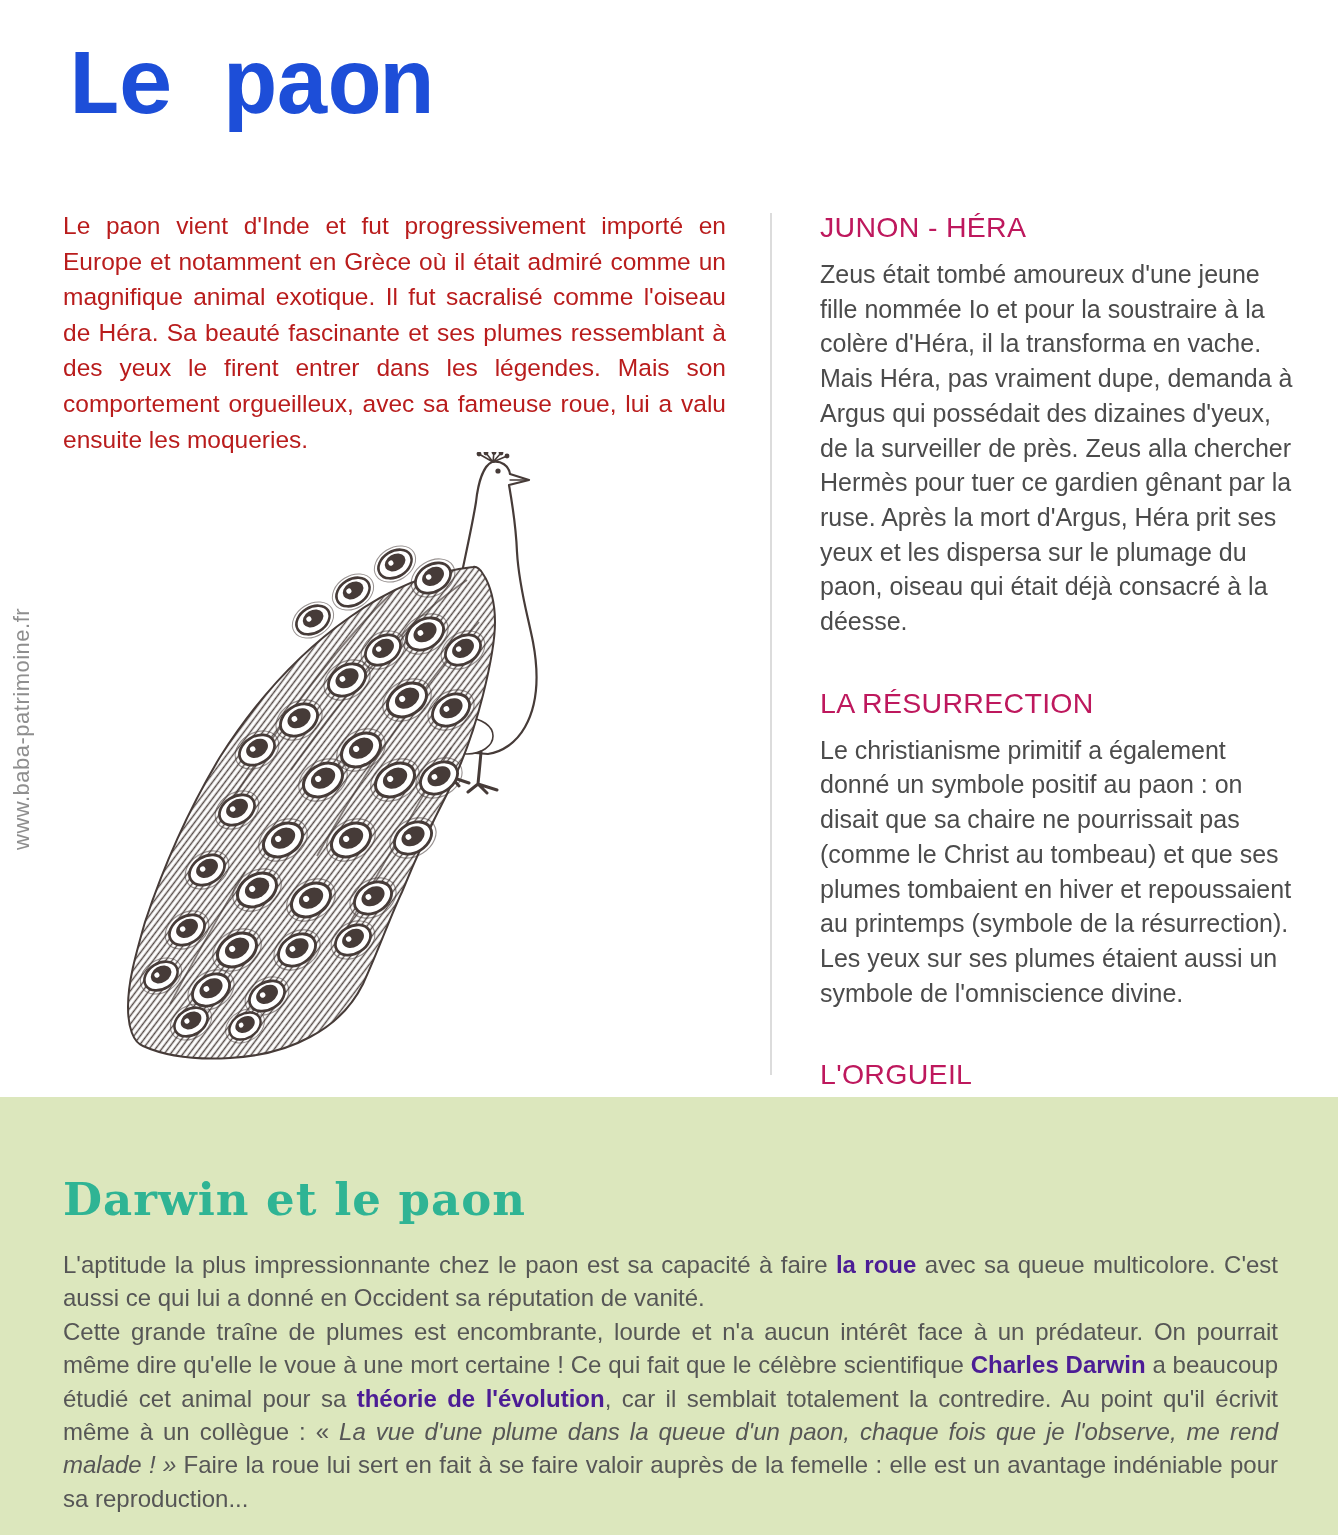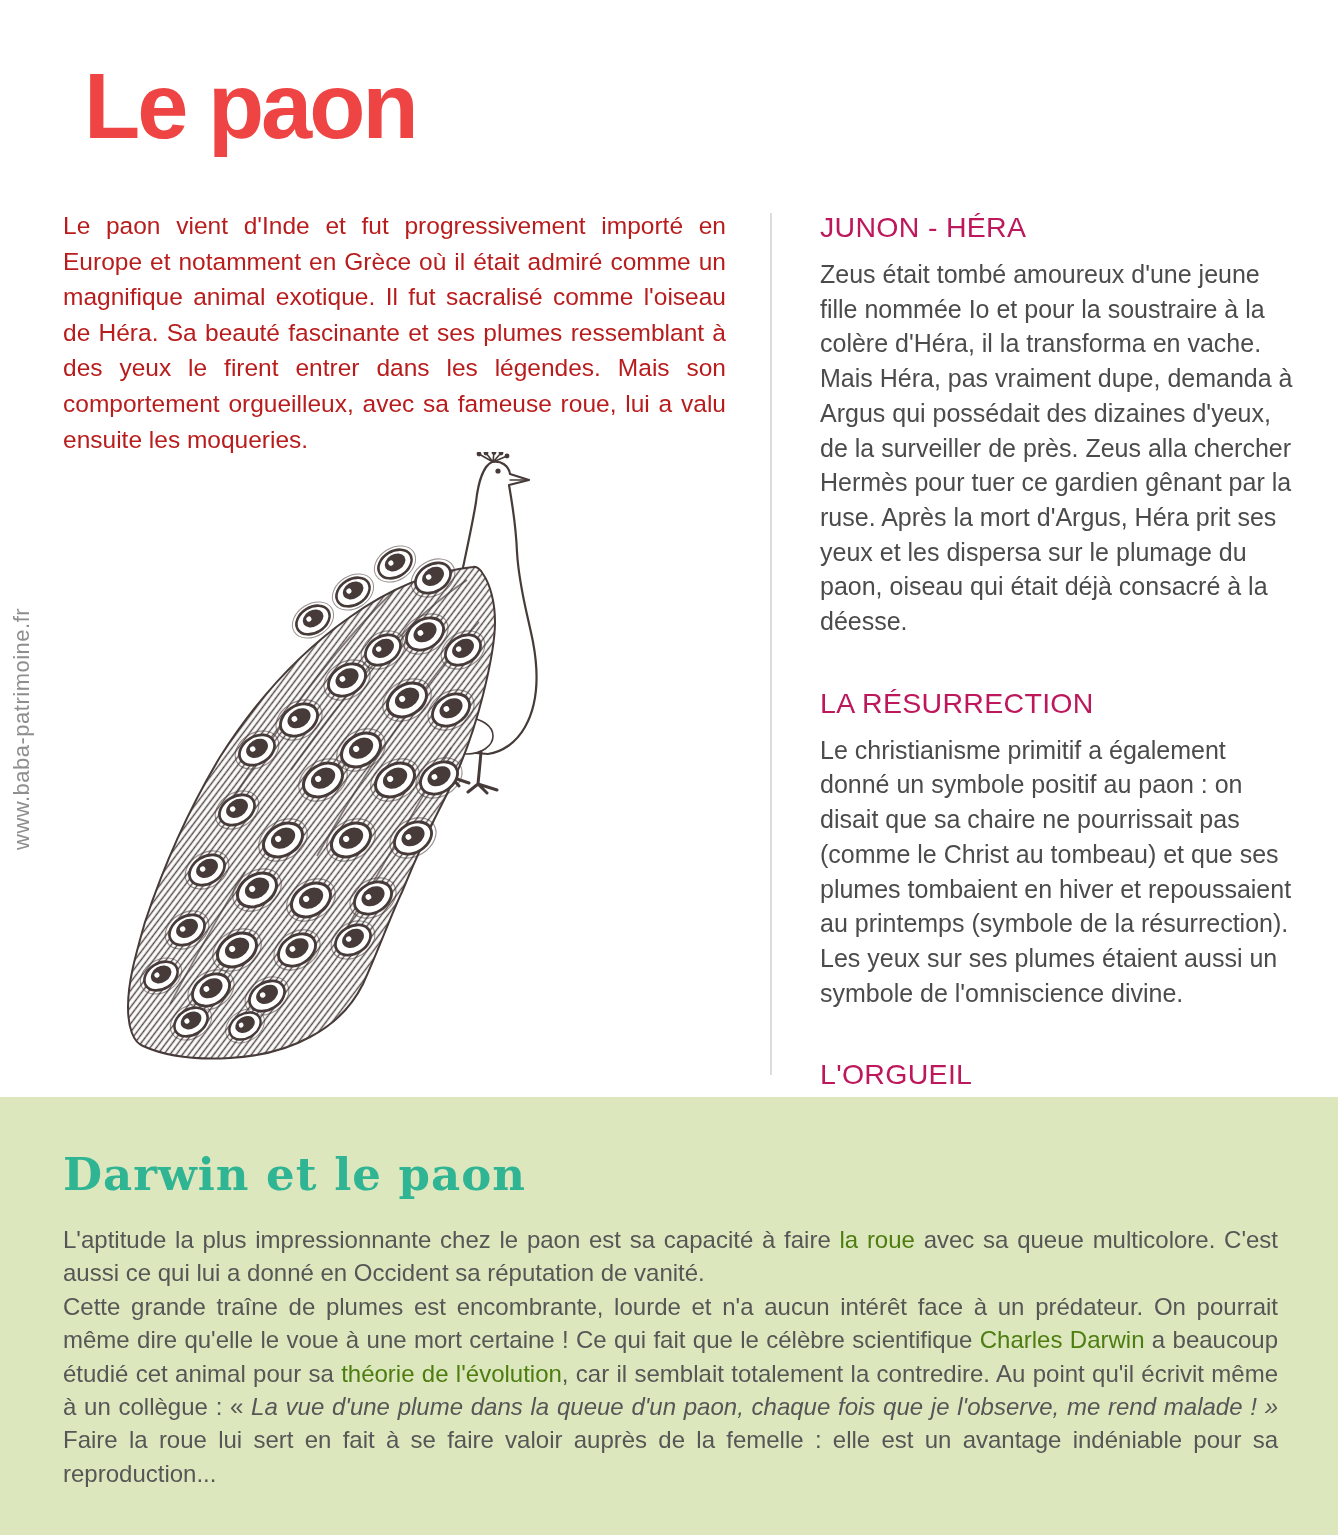--- a/index.html
+++ b/index.html
@@ -4,26 +4,26 @@
 <style>
   html,body{margin:0;padding:0;background:#ffffff;}
   .page{
     position:relative;
     width:1338px;height:1535px;
     background:#ffffff;
     font-family:"Liberation Sans", sans-serif;
     overflow:hidden;
   }
   .title{
-    position:absolute;left:66px;top:38px;margin:18px;
-    font-family:Liberation Sans, sans-serif;
+    position:absolute;left:66px;top:38px;margin:0;
+    font-family:Liberation Mono, monospace;
     font-weight:800;
     font-size:92px;line-height:1.1;
     letter-spacing:-3px;
-    color:#ef4444;
+    color:#1d4ed8;
   }
   .site-url{
     position:absolute;left:9px;top:498px;height:352px;
     writing-mode:vertical-rl;
     transform:rotate(180deg);
     white-space:nowrap;
     font-size:22px;letter-spacing:.5px;
     color:#8e8e8e;
   }
   .intro{
@@ -51,36 +51,36 @@
   }
   .right-col p{
     margin:13px 0 48px 0;
     font-size:25px;line-height:34.7px;
     color:#4b4b4b;
   }
   .darwin{
     position:absolute;left:0;top:1097px;width:1338px;height:438px;
     background:#dce7bd;
     box-sizing:border-box;
-    padding:51px 60px 0 63px;
+    padding:76px 60px 0 63px;
   }
   .darwin h2{
     margin:0 0 22px 0;
     font-family:"DejaVu Serif", serif;
     font-weight:600;
     font-size:45px;letter-spacing:1px;
     color:#2fb494;
   }
   .darwin p{
     margin:0;
     font-size:24px;line-height:33.4px;
     color:#565656;
     text-align:justify;
   }
-  .darwin p span.b{font-weight:400;color:#4d7c0f;}
+  .darwin p span.b{font-weight:700;color:#4c1d95;}
   .darwin p span.i{font-style:italic;}
 </style>
 </head>
 <body>
 
 <div class="page">
 
   <h1 class="title">Le paon</h1>
 
   <div class="site-url">www.baba-patrimoine.fr</div>

